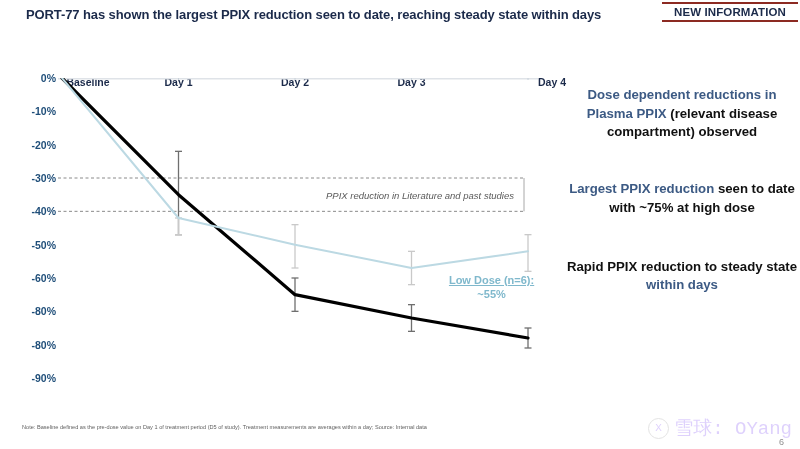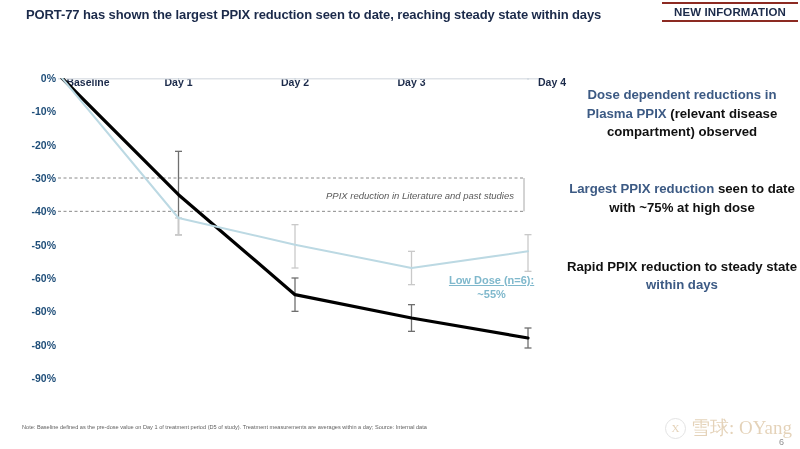--- a/index.html
+++ b/index.html
@@ -150,22 +150,22 @@
   
   #watermark {
     position: absolute;
     right: 8px;
     bottom: 8px;
     display: flex;
     align-items: center;
     gap: 5px;
     opacity: 0.28;
     font-size: 19px;
-    color: #a16207;
-    font-family: Liberation Serif, serif;
+    color: #8b5cf6;
+    font-family: Liberation Mono, monospace;
     pointer-events: none;
   }
   #watermark .wm-ring {
     width: 19px;
     height: 19px;
     border: 1.6px solid #9a9a9a;
     border-radius: 50%;
     display: inline-block;
     position: relative;
   }

